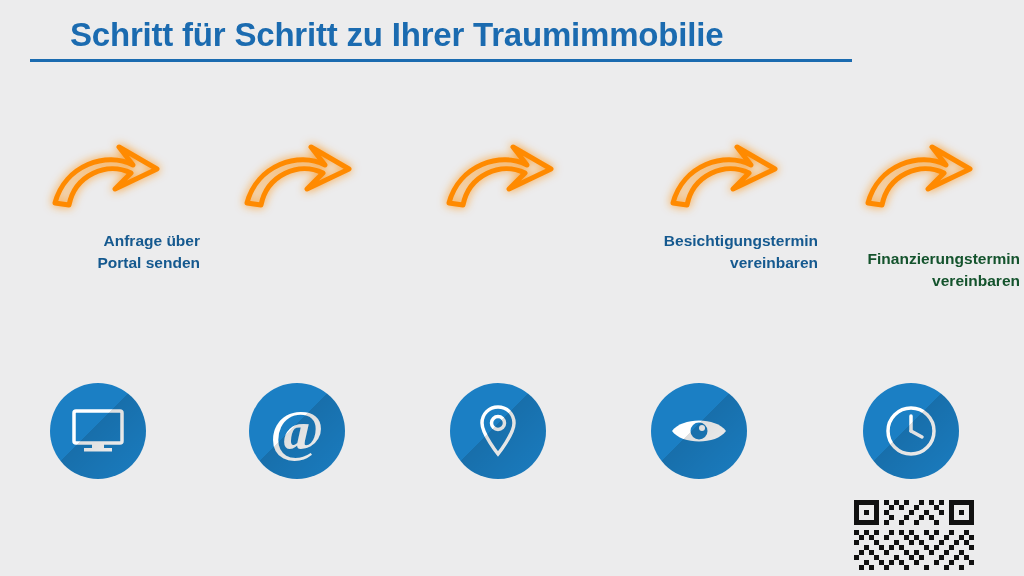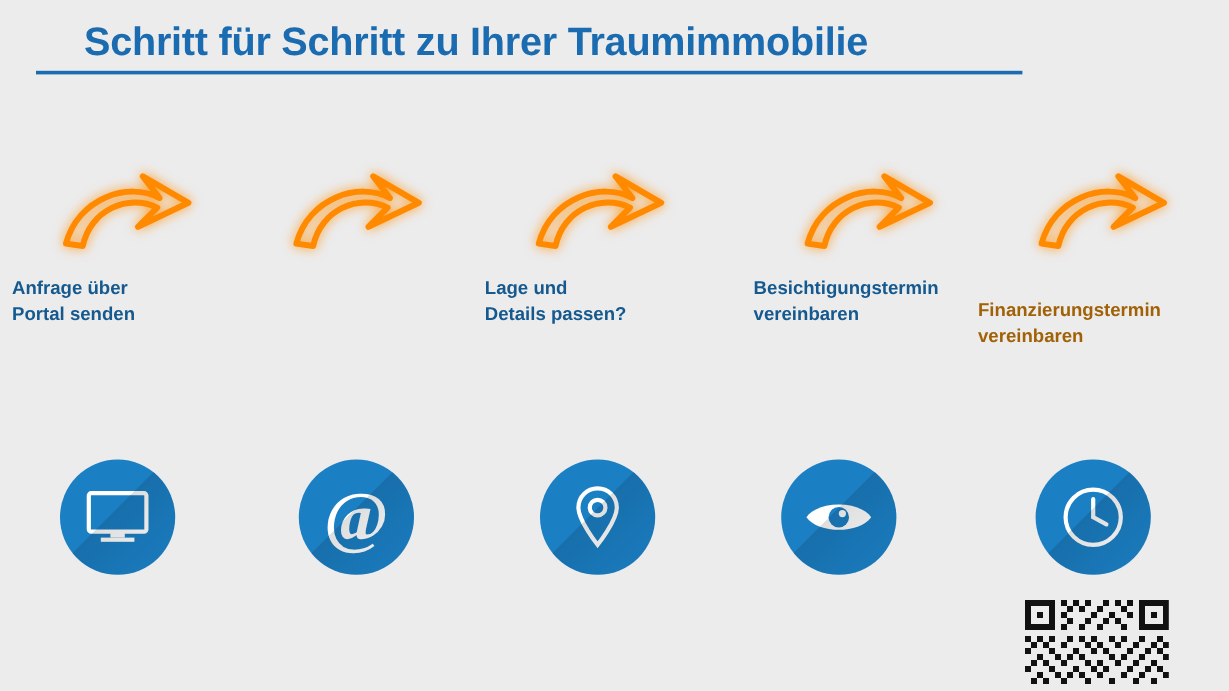--- a/index.html
+++ b/index.html
@@ -36,21 +36,21 @@
     width: 822px;
     height: 3px;
     background: #1b6bb0;
   }
 
   
   .step {
     position: absolute;
     top: 130px;
     width: 190px;
-    text-align: left;
+    text-align: right;
   }
   .arrow-wrap {
     height: 100px;
     display: flex;
     align-items: center;
     justify-content: center;
   }
   .arrow-wrap svg {
     display: block;
     filter: drop-shadow(0 0 5px rgba(255,140,0,0.85));
@@ -58,21 +58,21 @@
   .step-label {
     font-size: 15.5px;
     font-weight: bold;
     color: #15598f;
     line-height: 1.42;
     white-space: pre-line;
   }
   .step-label-extra {
     font-size: 15.5px;
     font-weight: bold;
-    color: #a16207;
+    color: #14532d;
     line-height: 1.42;
     white-space: pre-line;
     margin-top: 18px;
   }
 
   
   .icon-circle {
     position: absolute;
     top: 383px;
     width: 96px;
@@ -140,22 +140,20 @@
       </svg>
     </div>
   </div>
 
   <div class="step" style="left:404px;">
     <div class="arrow-wrap">
       <svg width="112" height="82" viewBox="0 0 112 82">
         <path d="M6 64 C16 26 58 12 84 26 L70 8 L108 30 L66 50 L82 34 C58 22 26 36 20 66 Z" fill="none" stroke="#ff8a00" stroke-width="5" stroke-linejoin="round" stroke-linecap="round"></path>
       </svg>
     </div>
-    <div class="step-label">Lage und
-Details passen?</div>
   </div>
 
   <div class="step" style="left:628px;">
     <div class="arrow-wrap">
       <svg width="112" height="82" viewBox="0 0 112 82">
         <path d="M6 64 C16 26 58 12 84 26 L70 8 L108 30 L66 50 L82 34 C58 22 26 36 20 66 Z" fill="none" stroke="#ff8a00" stroke-width="5" stroke-linejoin="round" stroke-linecap="round"></path>
       </svg>
     </div>
     <div class="step-label">Besichtigungstermin
 vereinbaren</div>

